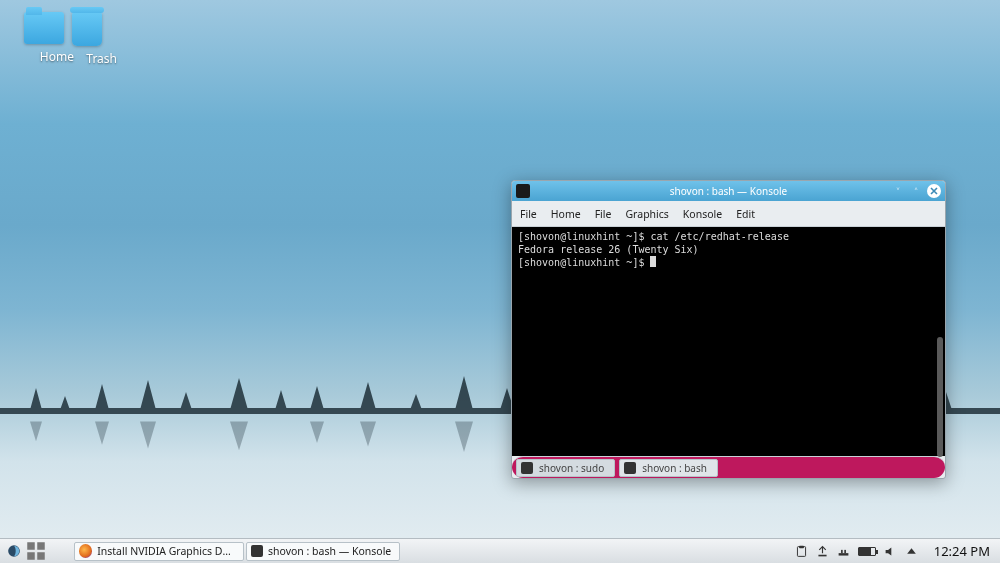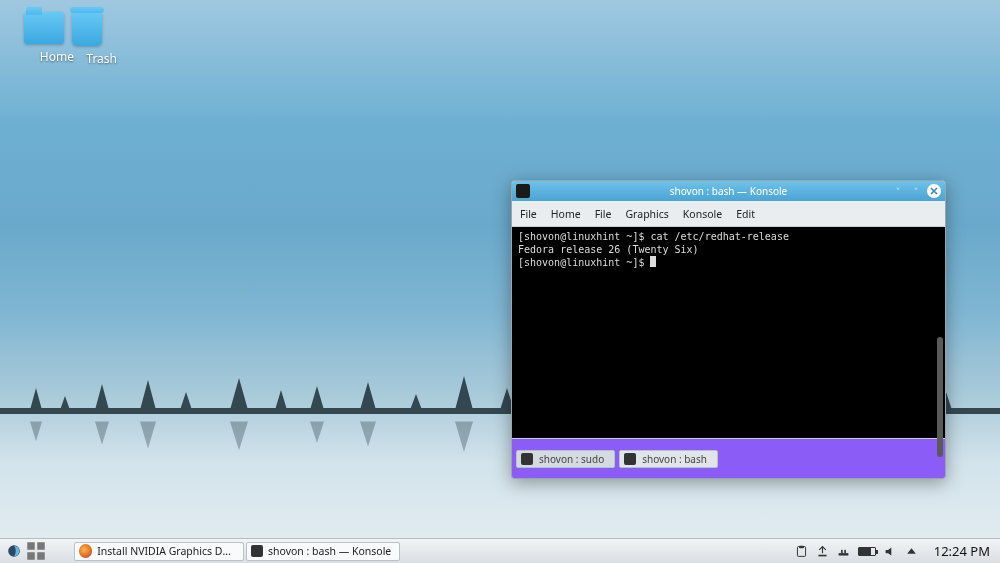--- a/index.html
+++ b/index.html
@@ -98,23 +98,23 @@
 .term-scrollbar {
   position: absolute; right: 2px; top: 110px; width: 6px; height: 120px;
   background: #5a5a5a; border-radius: 3px;
 }
 .cursor {
   display: inline-block; width: 6px; height: 11px;
   background: #ddd; vertical-align: -1px;
 }
 
 .tabbar {
-  height: 40px; background: #8b5cf6;
+  height: 22px; background: #be185d;
   display: flex; align-items: center; gap: 4px;
-  padding: 2px 4px; border-top: 1px solid #c9d1d7;
+  padding: 2px 4px; border-top: 1px solid #c9d1d7; border-radius: 11px;
 }
 .tabbar .tab {
   display: flex; align-items: center; gap: 6px;
   background: #d4dbe0; border: 1px solid #b7c1c8;
   border-radius: 2px; padding: 1px 10px 1px 4px;
   font-size: 10px; color: #444; cursor: pointer;
 }
 .tabbar .tab.inactive { background: #e0e5e9; }
 .tabbar .tab .ticon {
   width: 12px; height: 12px; background: #333; border-radius: 2px;

